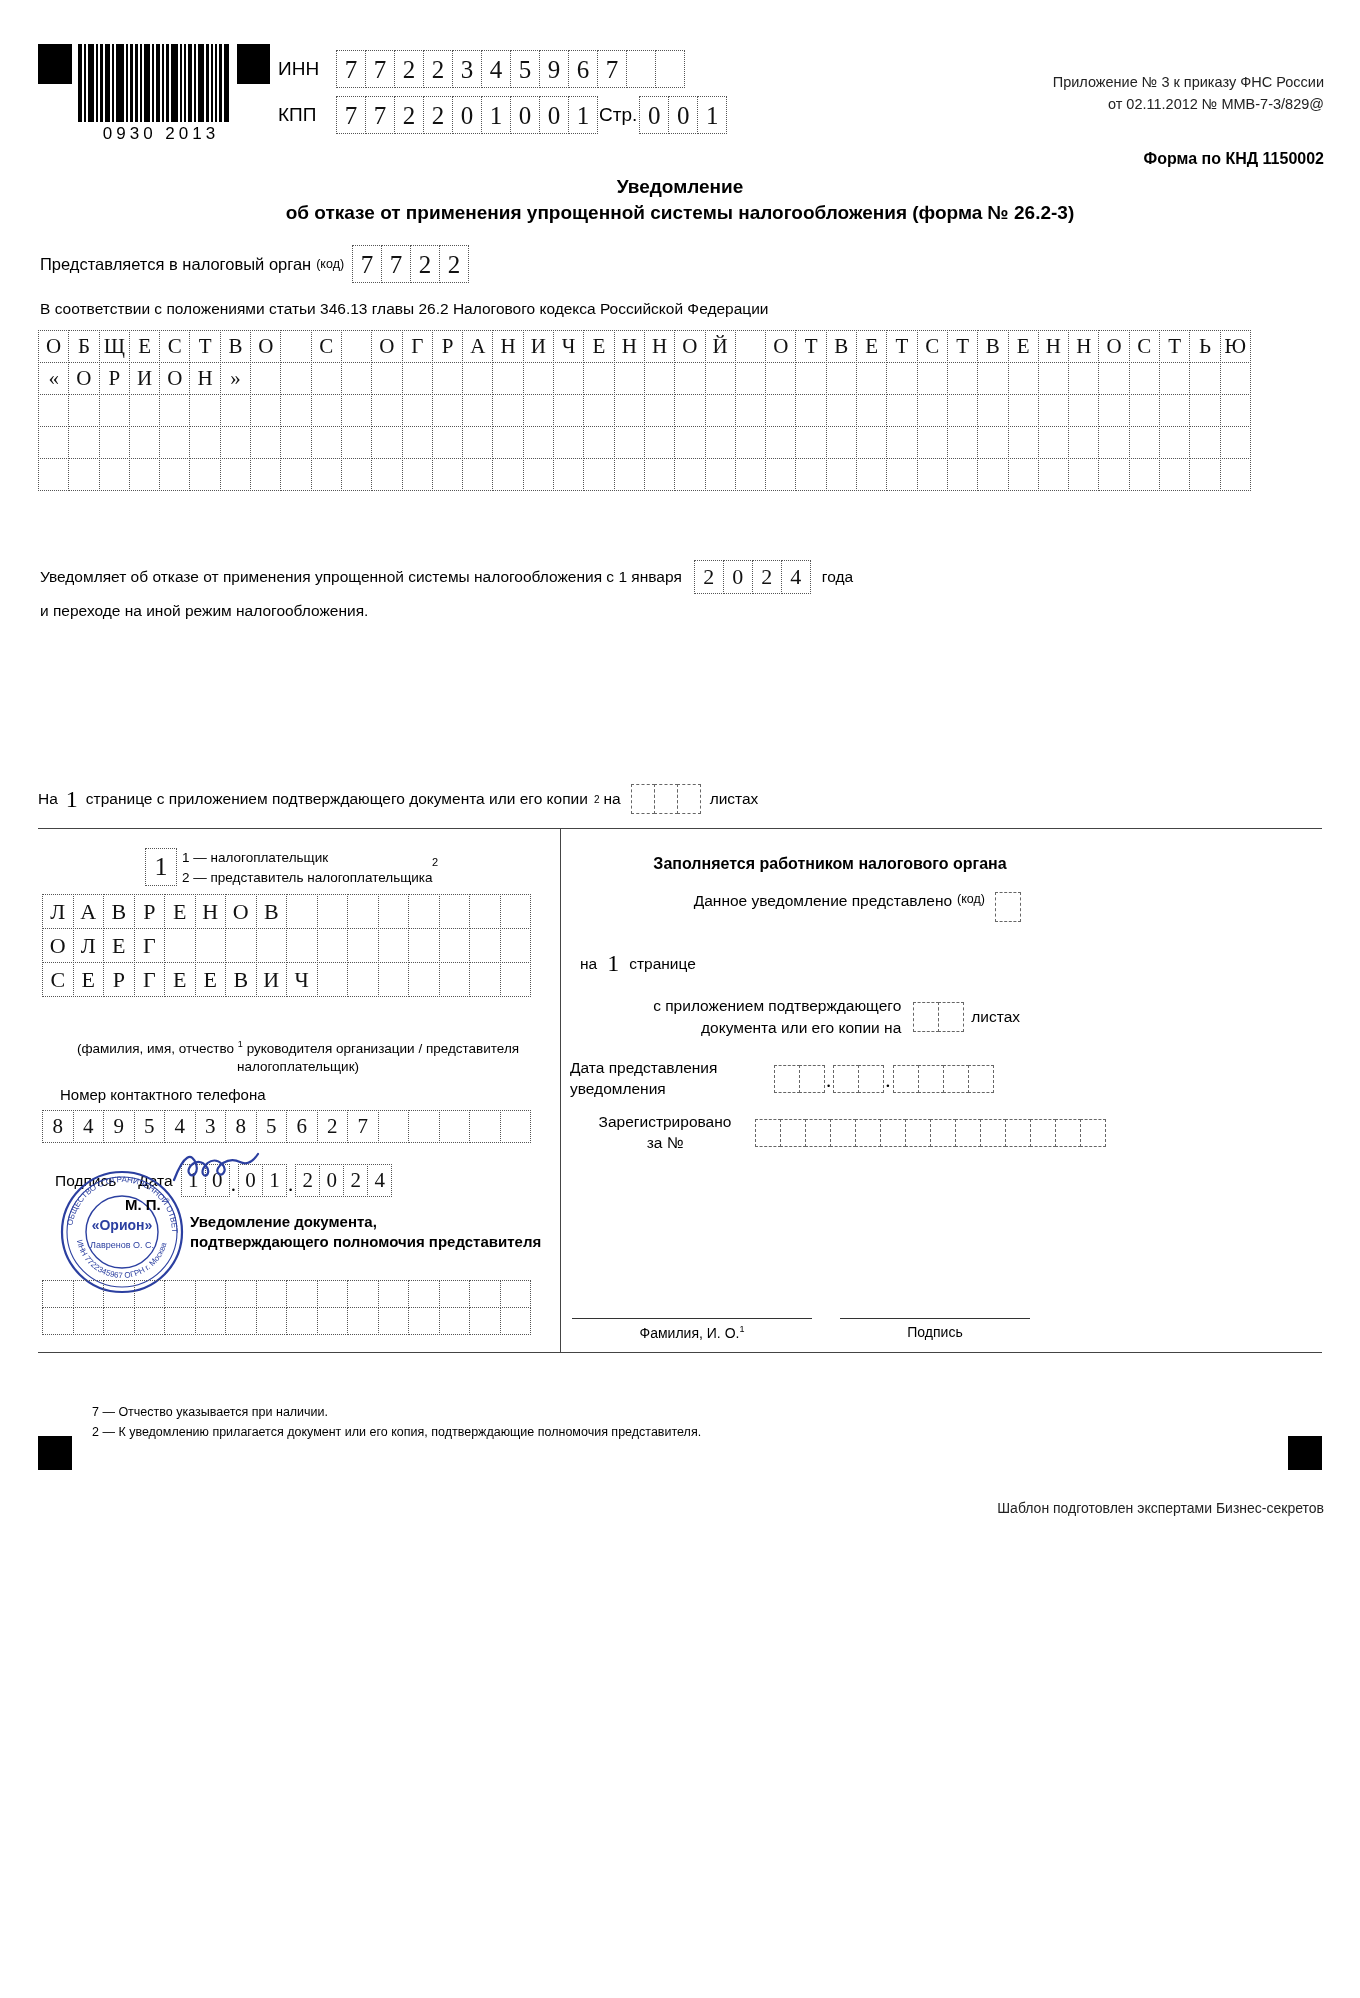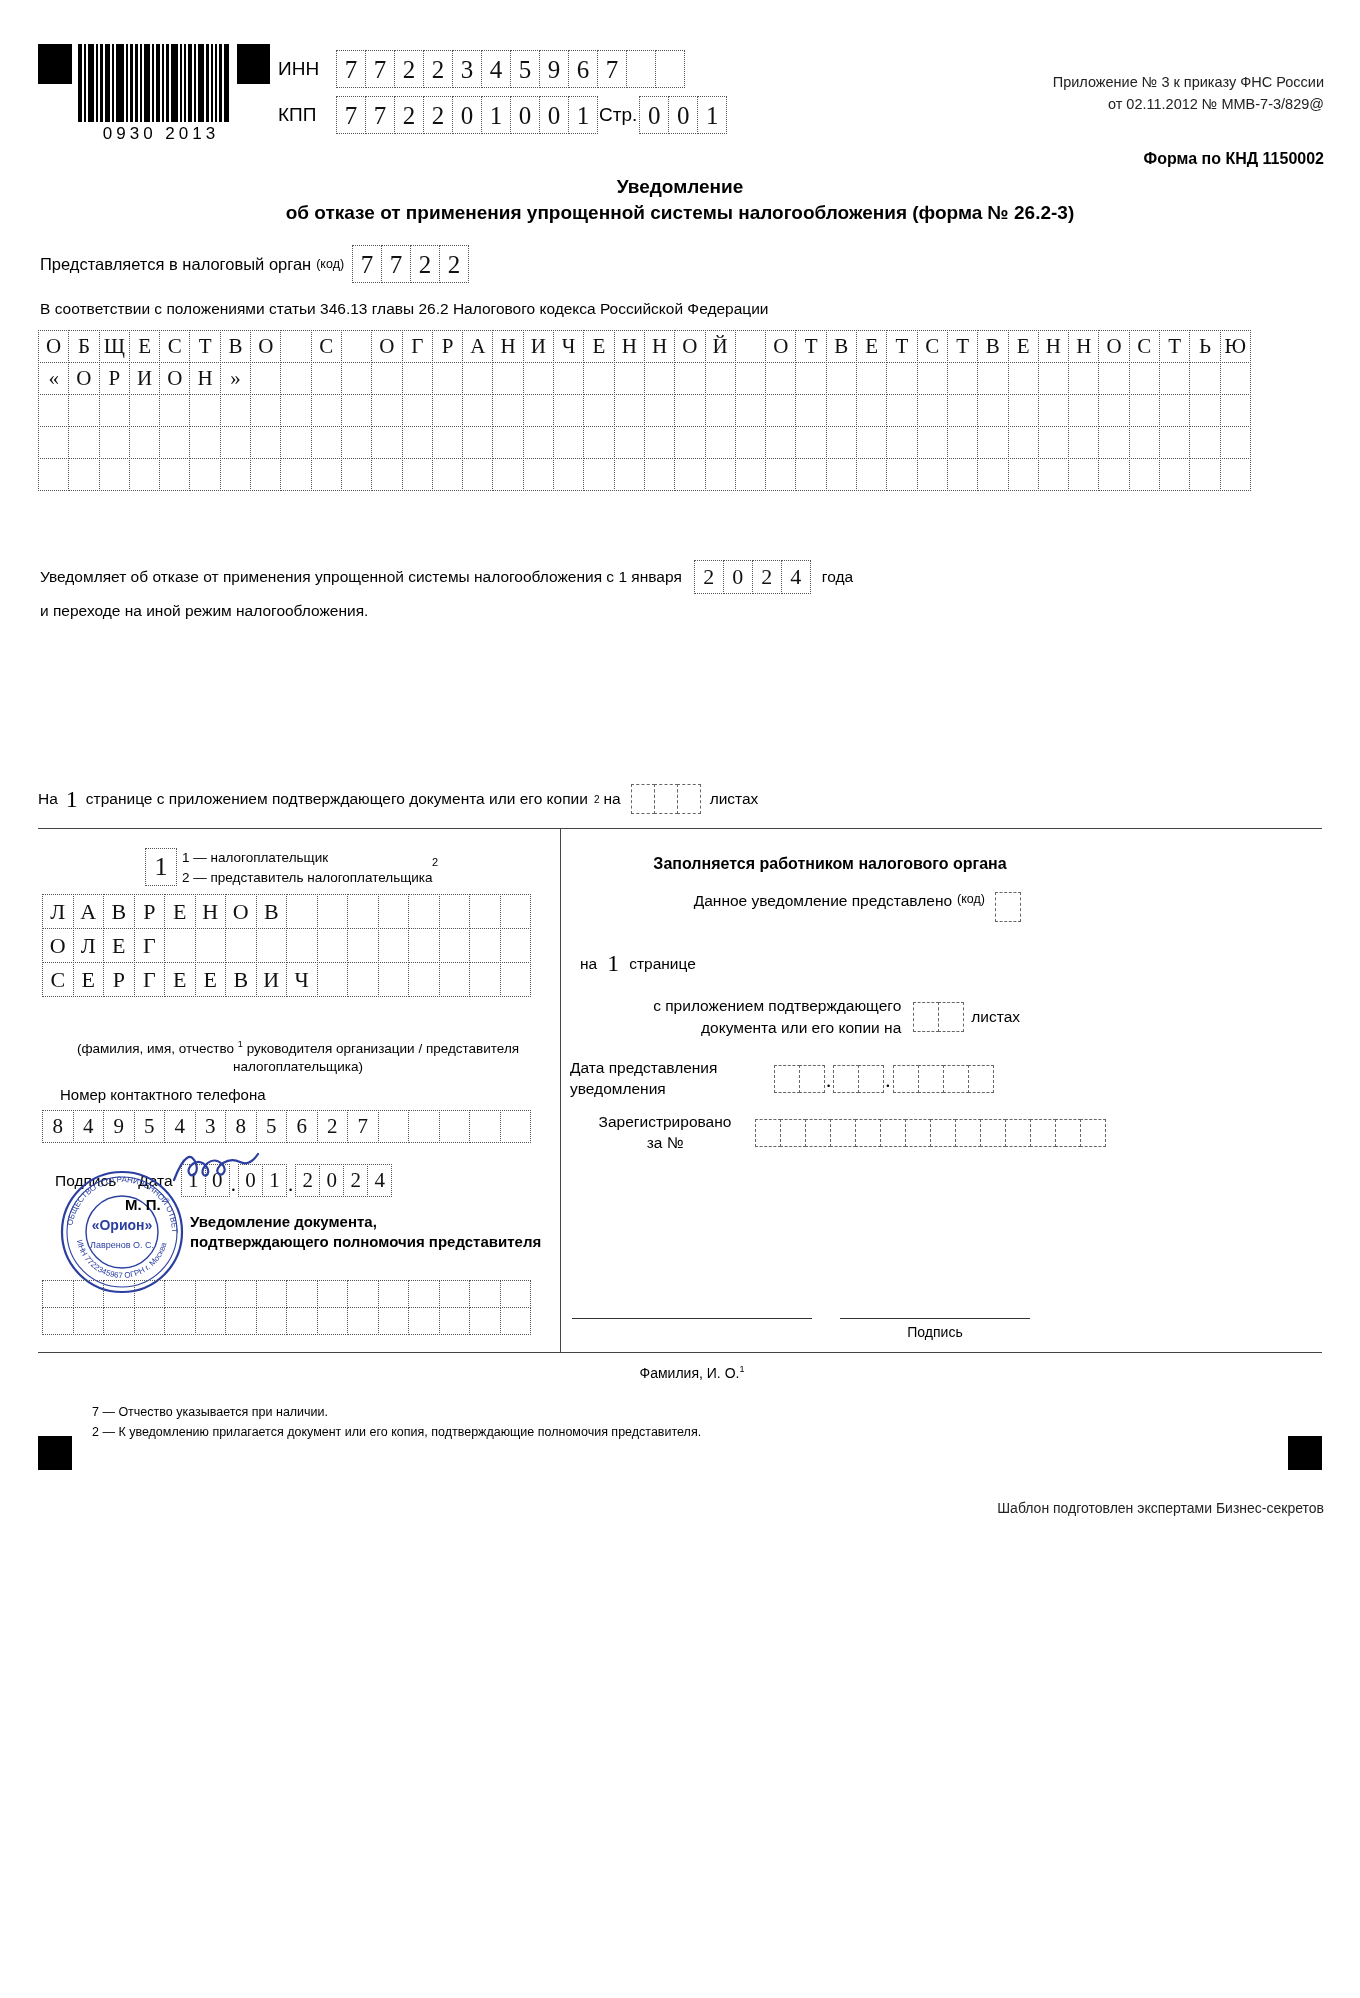--- a/index.html
+++ b/index.html
@@ -141,21 +141,21 @@
   .rb-r4 .cell { width:26px; height:28px; }
 
   .rb-r5 { position:absolute; left:560px; top:1112px; display:flex; align-items:center;
            font-size:15.5px; }
   .rb-r5 .txt { text-align:center; line-height:1.35; width:160px;margin-left:25px; }
   .rb-r5 .cell { width:26px; height:28px; }
 
   .rb-sig-l { position:absolute; left:572px; top:1318px; width:240px; border-top:1.2px solid #333; }
   .rb-sig-r { position:absolute; left:840px; top:1318px; width:190px; border-top:1.2px solid #333; }
   .rb-sig-l-lbl { position:absolute; left:572px; top:1324px; width:240px; text-align:center;
-                  font-size:14px;margin-top:40px; }
+                  font-size:14px; }
   .rb-sig-r-lbl { position:absolute; left:840px; top:1324px; width:190px; text-align:center;
                   font-size:14px; }
   .rb-sig-l-lbl sup { font-size:9px; }
 
   
   .footnotes { position:absolute; left:92px; top:1402px; font-size:12.5px; line-height:1.6; }
   .corner { position:absolute; width:34px; height:34px; background:#000; }
   .corner.bl { left:38px; top:1436px; }
   .corner.br { right:38px; top:1436px; }
   .credit { position:absolute; right:36px; top:1500px; font-size:14px; color:#222; }
@@ -571,21 +571,21 @@
         <div class="cell"></div>
         <div class="cell"></div>
         <div class="cell"></div>
         <div class="cell"></div>
       </div>
     </div>
   <div class="fio-note">
     <span>(фамилия, имя, отчество</span>
     <sup>1</sup>
     <span>руководителя организации / представителя</span>
-    <div>налогоплательщика)</div>
+    <div>налогоплательщик)</div>
   </div>
 
   <div class="phone-lbl">Номер контактного телефона</div>
   <div class="phone" id="phone-grid">
       <div class="namerow">
         <div class="cell">8</div>
         <div class="cell">4</div>
         <div class="cell">9</div>
         <div class="cell">5</div>
         <div class="cell">4</div>

